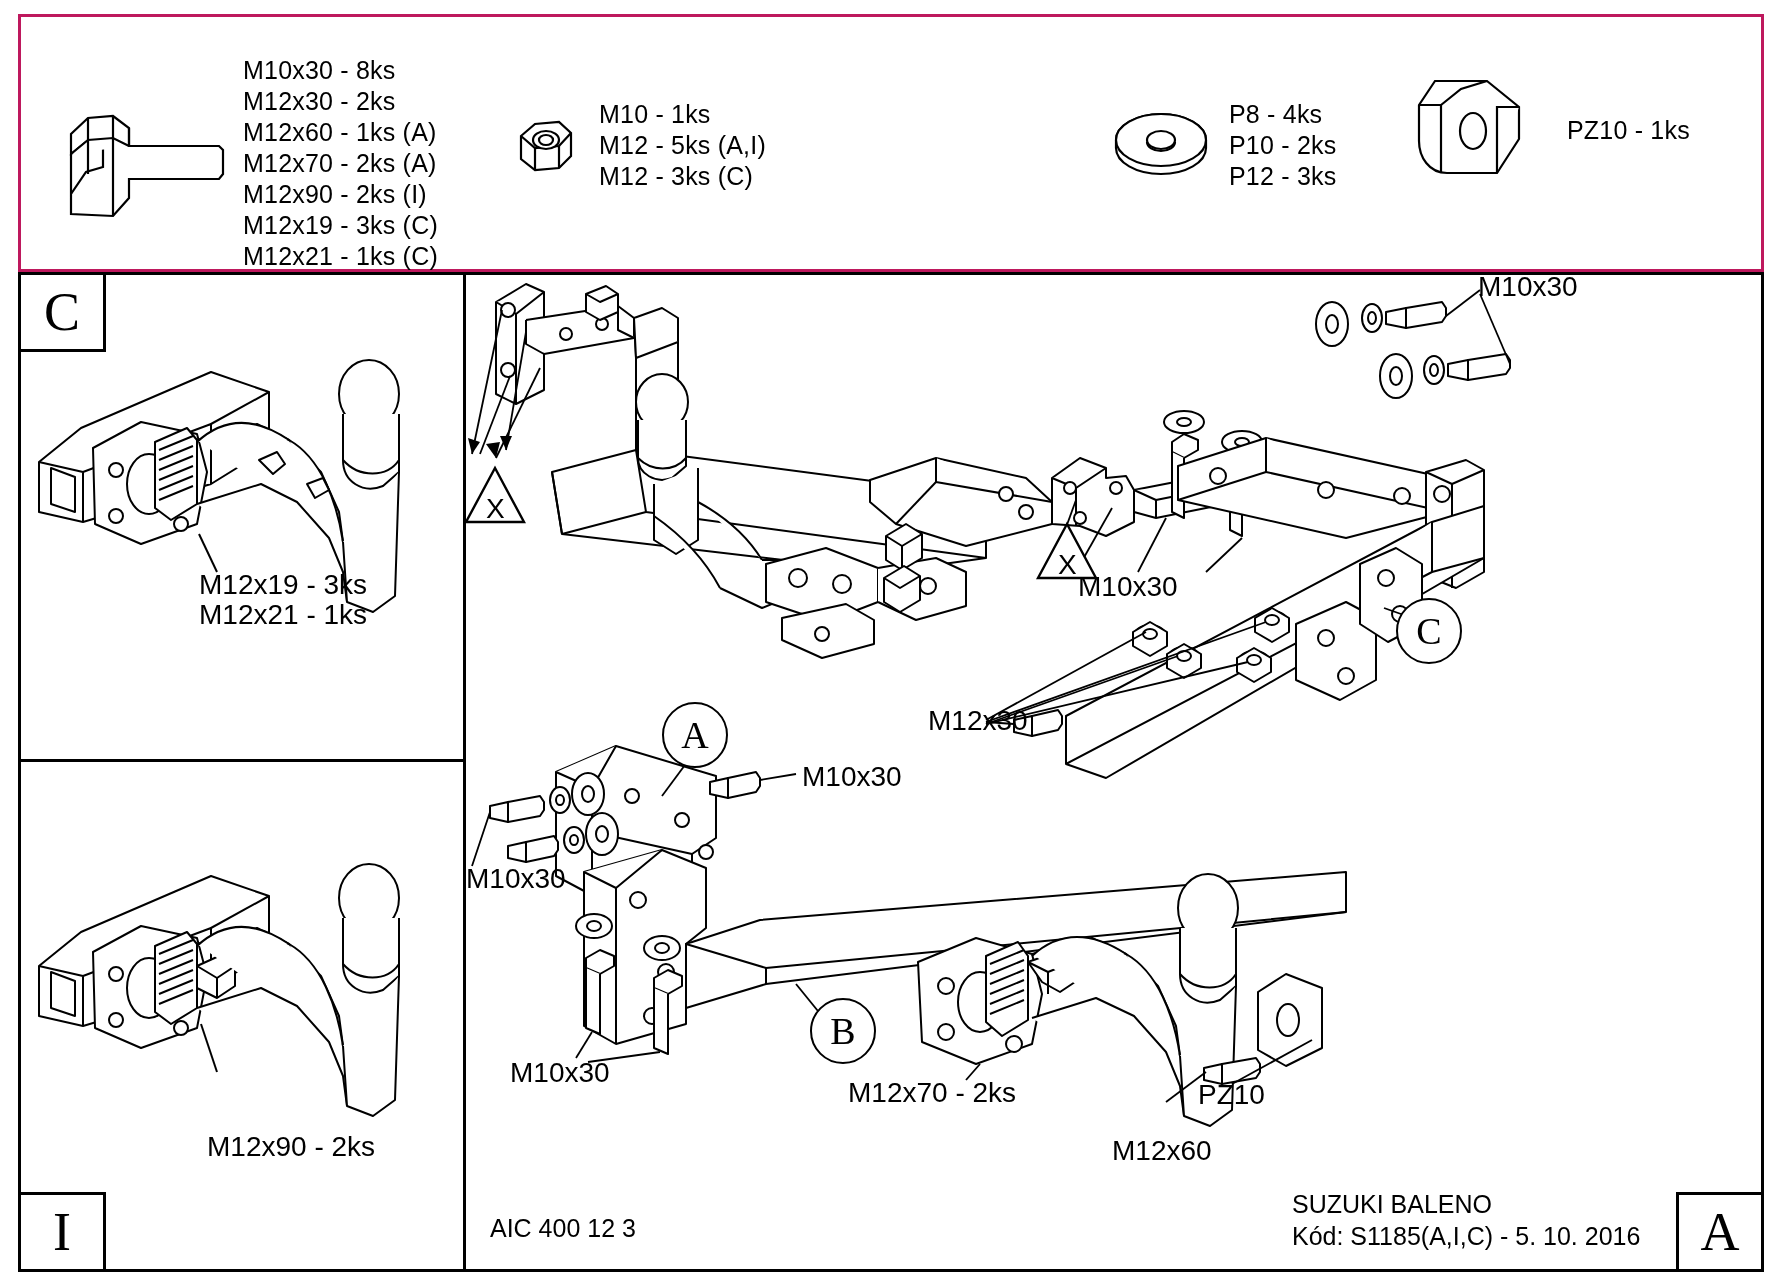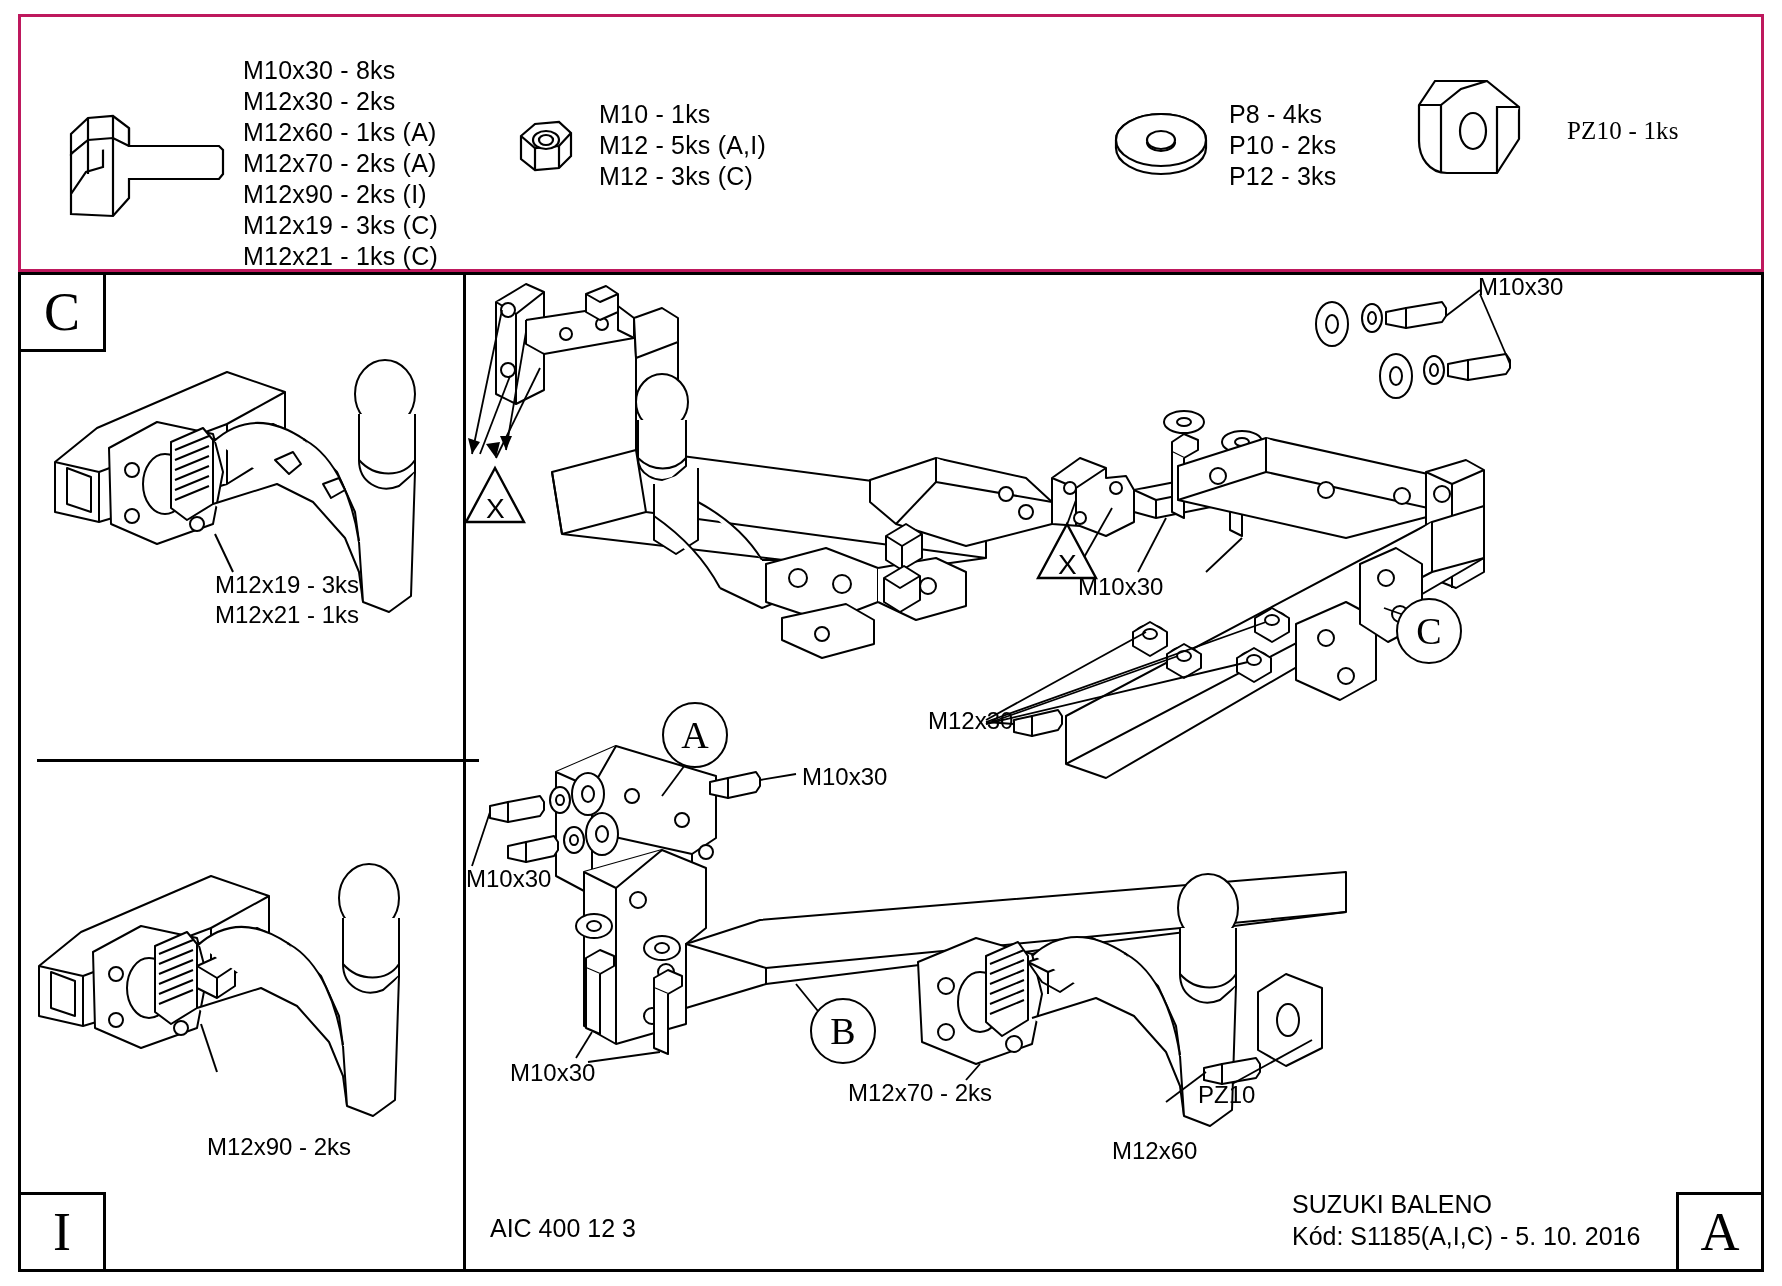--- a/index.html
+++ b/index.html
@@ -6,25 +6,25 @@
   body{width:1782px;height:1286px;font-family:"Liberation Sans",sans-serif;color:#000;}
   .sheet{position:relative;width:1782px;height:1286px;box-sizing:border-box;}
   .frame{position:absolute;left:18px;top:14px;width:1746px;height:1258px;border:3px solid #000;box-sizing:border-box;}
   
   .parts-band{position:absolute;left:18px;top:14px;width:1746px;height:258px;border:3px solid #be185d;box-sizing:border-box;}
   .parts-inner{position:relative;width:100%;height:100%;}
   .part{position:absolute;display:flex;align-items:center;}
   .part .labels{font-size:25px;line-height:31px;white-space:pre;letter-spacing:.2px;}
   
   .left-col{position:absolute;left:18px;top:272px;width:448px;height:1000px;border-left:3px solid #000;border-right:3px solid #000;border-bottom:3px solid #000;box-sizing:border-box;}
-  .cell-c{position:absolute;left:16px;top:0;width:100%;height:490px;border-bottom:3px solid #000;box-sizing:border-box;}
+  .cell-c{position:absolute;left:0;top:0;width:100%;height:490px;border-bottom:3px solid #000;box-sizing:border-box;}
   .cell-i{position:absolute;left:0;top:490px;width:100%;height:592px;box-sizing:border-box;}
   .tagbox{position:absolute;border:3px solid #000;box-sizing:border-box;display:flex;align-items:center;justify-content:center;background:#fff;}
   .tagbox span{font-size:54px;line-height:54px;font-family:"Liberation Serif",serif;}
-  .lbl{position:absolute;font-size:24px;line-height:30px;white-space:pre;}
+  .lbl{position:absolute;font-size:28px;line-height:30px;white-space:pre;}
   .main-area{position:absolute;left:466px;top:272px;width:1298px;height:1000px;box-sizing:border-box;}
   svg{display:block;}
   .footer-title{position:absolute;font-size:25px;line-height:32px;white-space:pre;font-family:"Liberation Sans",sans-serif;}
   .circ{position:absolute;border:2.5px solid #000;border-radius:50%;display:flex;align-items:center;justify-content:center;background:#fff;}
   .circ span{font-size:38px;font-family:"Liberation Serif",serif;}
 </style>
 </head>
 <body>
 
 <div class="sheet">
@@ -100,21 +100,21 @@
           <svg width="140" height="130" viewBox="0 0 140 130">
             <g fill="#fff" stroke="#000" stroke-width="2.2">
               <path d="M18 40 L34 16 L86 16 L118 42 L118 74 L96 108 L46 108 C28 108 18 92 18 76 Z"></path>
               <path d="M18 40 L40 40 L60 24 L86 16"></path>
               <path d="M40 40 L40 108"></path>
               <path d="M118 42 L96 42 L96 108"></path>
               <ellipse cx="72" cy="66" rx="13" ry="18"></ellipse>
             </g>
           </svg>
         </span>
-        <span class="labels" style="margin-left:26px;font-family:Liberation Serif, serif;">PZ10 - 1ks</span>
+        <span class="labels" style="margin-left:26px;">PZ10 - 1ks</span>
       </div>
 
     </div>
   </div>
 
   <div class="left-col">
 
     <div class="cell-c">
       <svg width="442" height="486" viewBox="0 0 442 486">
         <g fill="#fff" stroke="#000" stroke-width="2" stroke-linejoin="round">

